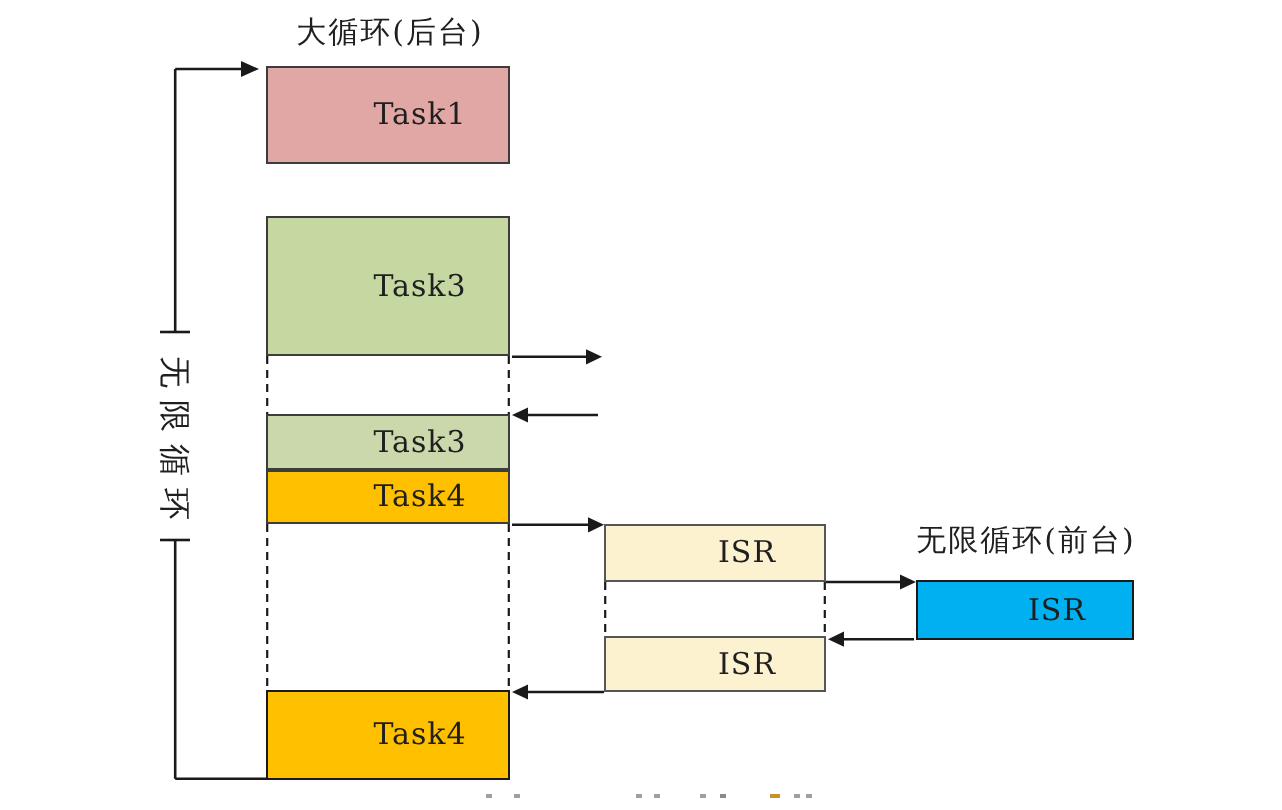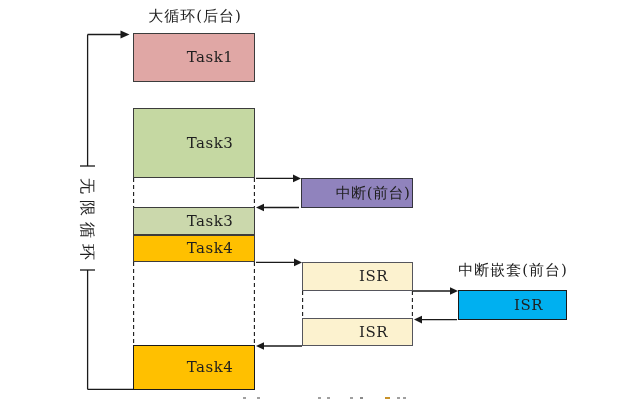--- a/index.html
+++ b/index.html
@@ -42,32 +42,29 @@
   <div class="box" style="left: 133px; top: 207px; width: 122px; height: 28px; background-color: rgb(203, 216, 172);">
     <span>Task3</span>
   </div>
   <div class="box" style="left: 133px; top: 235px; width: 122px; height: 27px; background-color: rgb(255, 192, 0);">
     <span>Task4</span>
   </div>
   <div class="box" style="left: 133px; top: 345px; width: 122px; height: 45px; border-width: 1.8px; border-color: rgb(26, 26, 26); background-color: rgb(255, 192, 0);">
     <span>Task4</span>
   </div>
 
-  <div class="box" style="left: 301px; top: 178px; width: 112px; height: 30px; border-width: 1.8px; border-color: rgb(53, 53, 61); background-color: rgb(144, 131, 189);">
-    <span>中断(前台)</span>
-  </div>
 
   <div class="box" style="left: 302px; top: 262px; width: 111px; height: 29px; border-color: rgb(85, 85, 92); background-color: rgb(252, 242, 207);">
     <span>ISR</span>
   </div>
   <div class="box" style="left: 302px; top: 318px; width: 111px; height: 28px; border-color: rgb(85, 85, 92); background-color: rgb(252, 242, 207);">
     <span>ISR</span>
   </div>
 
-  <div class="title" style="left:438px;top:261px;width:150px;">中断嵌套(前台)</div>
+  <div class="title" style="left:438px;top:261px;width:150px;">无限循环(前台)</div>
   <div class="box" style="left: 458px; top: 290px; width: 109px; height: 30px; border-width: 1.8px; border-color: rgb(26, 26, 26); background-color: rgb(0, 176, 240);">
     <span>ISR</span>
   </div>
 
   <div class="loop-label">无限循环</div>
 
   <svg class="overlay" width="641" height="405" viewBox="0 0 641 405">
     <g stroke="#1a1a1a" stroke-width="1.3" fill="none">
 
       <path d="M133,389.4 H87.6"></path>

